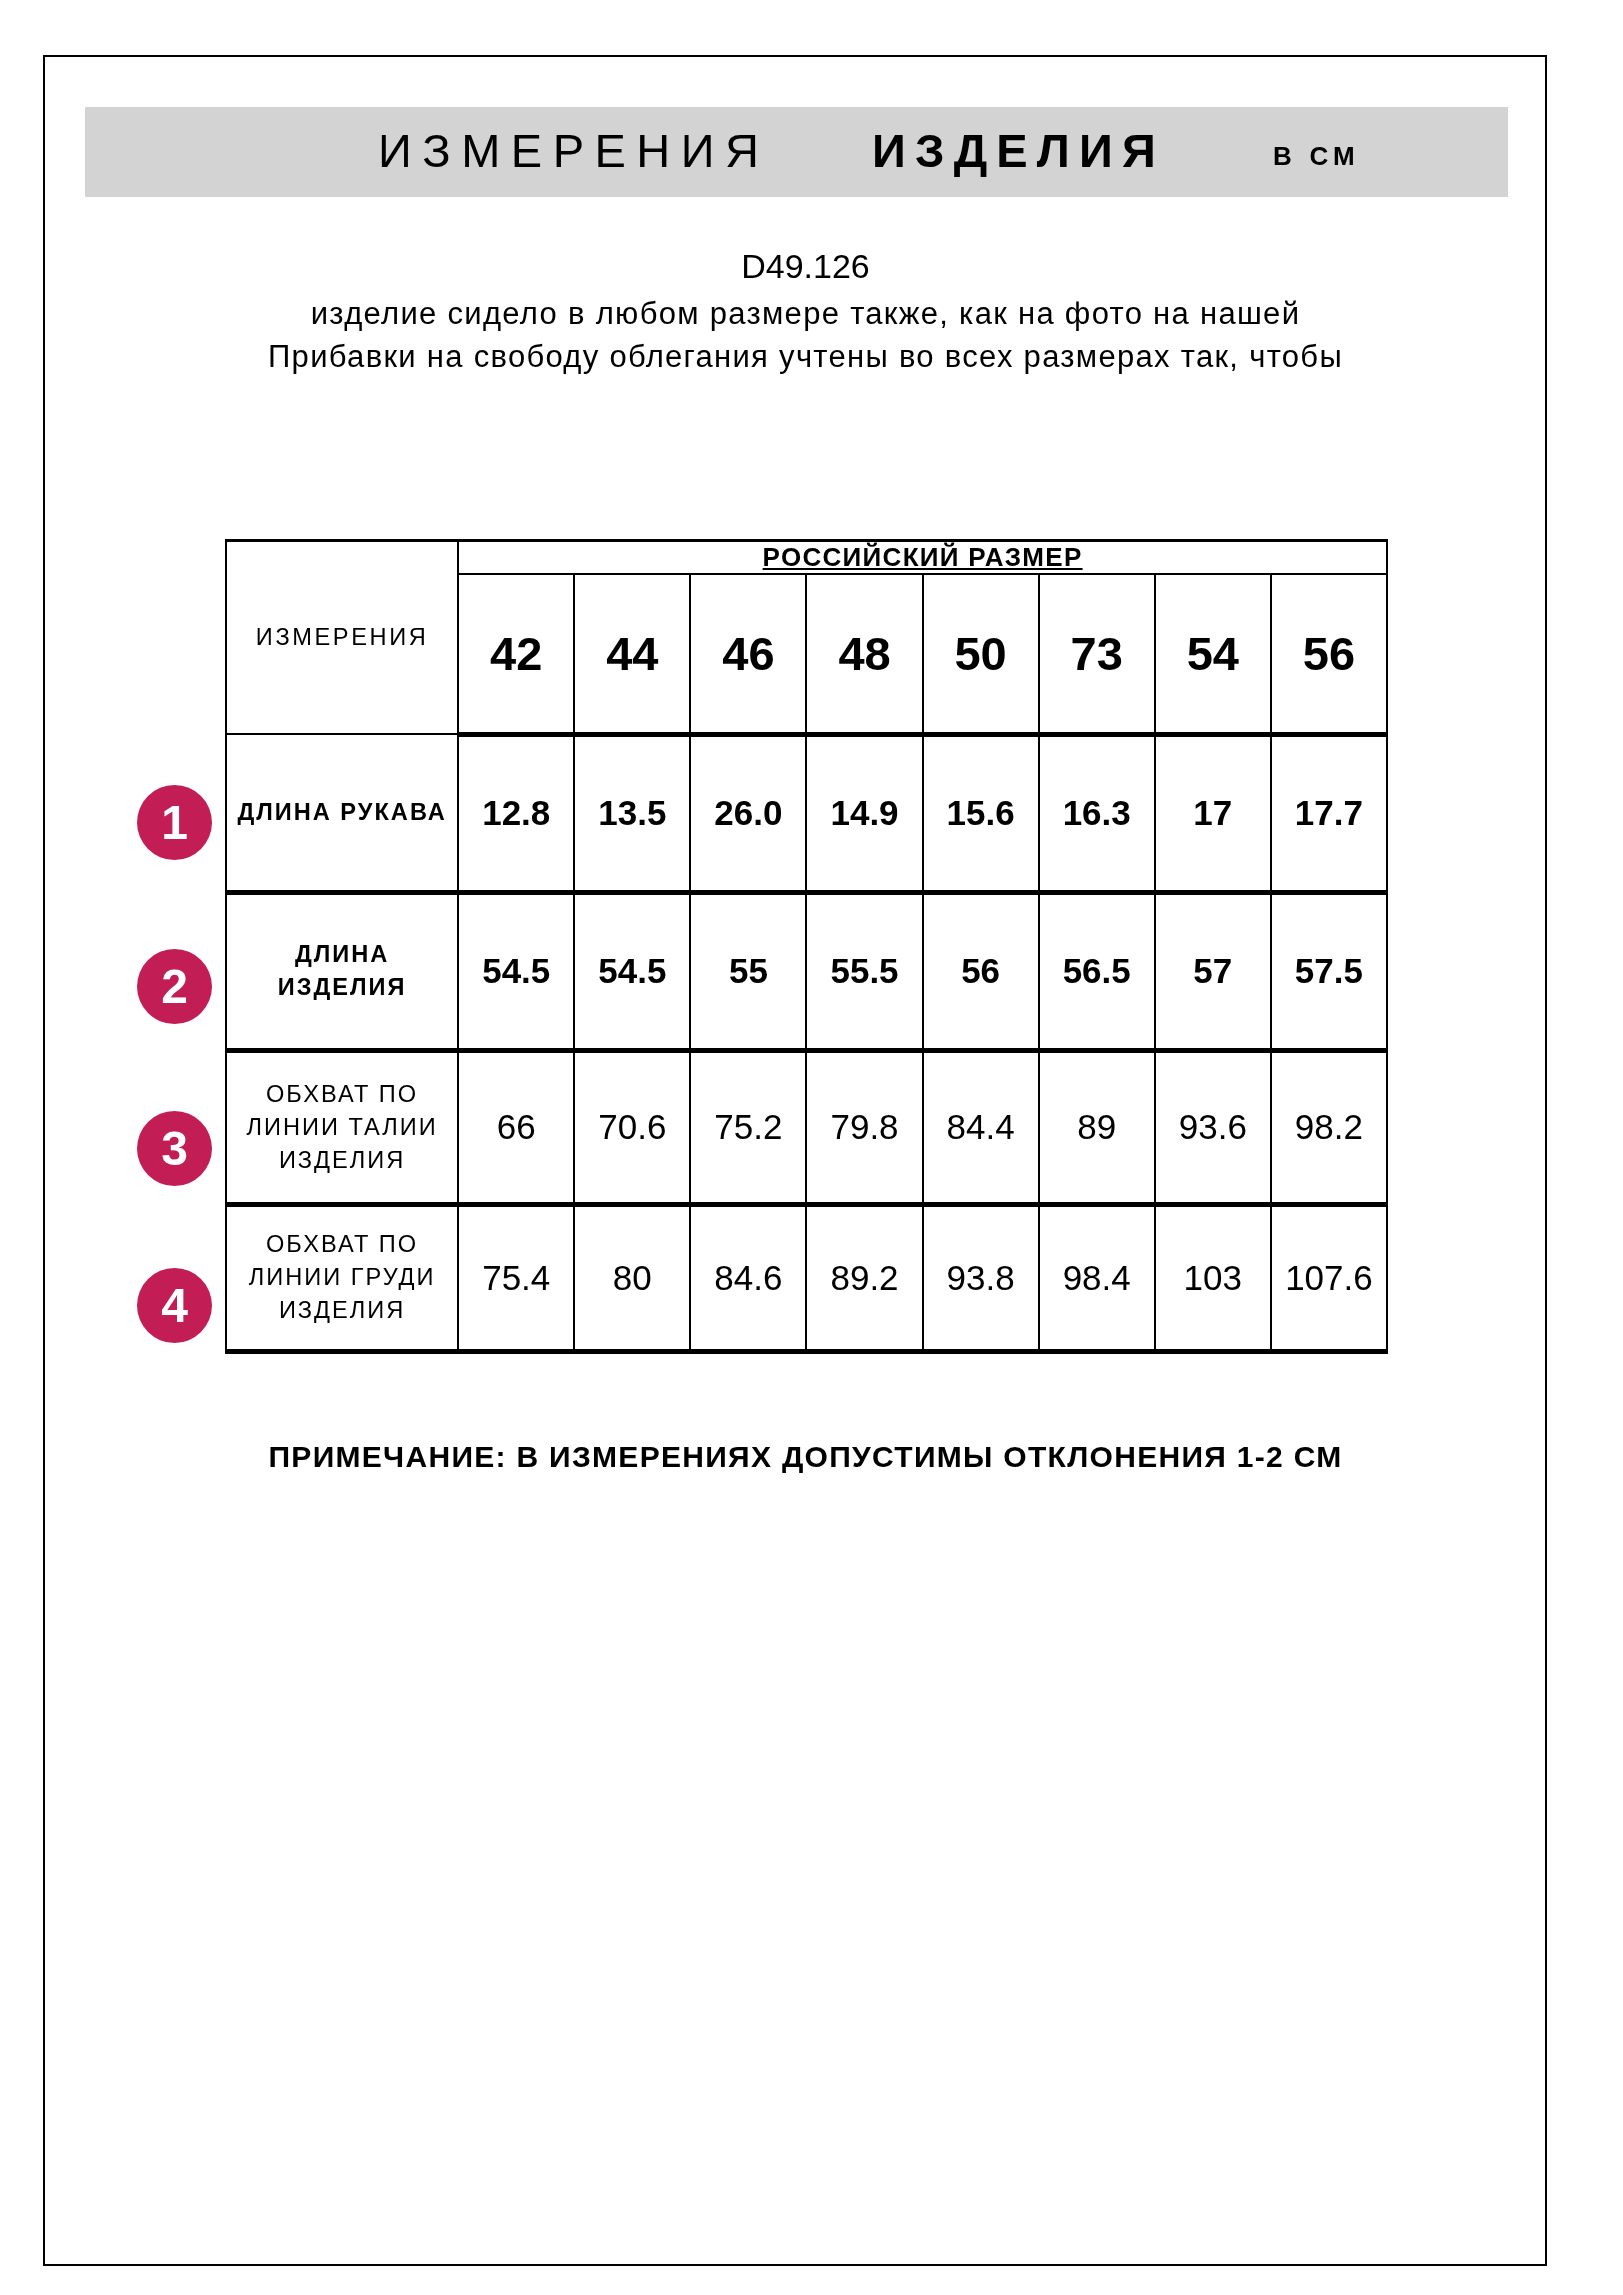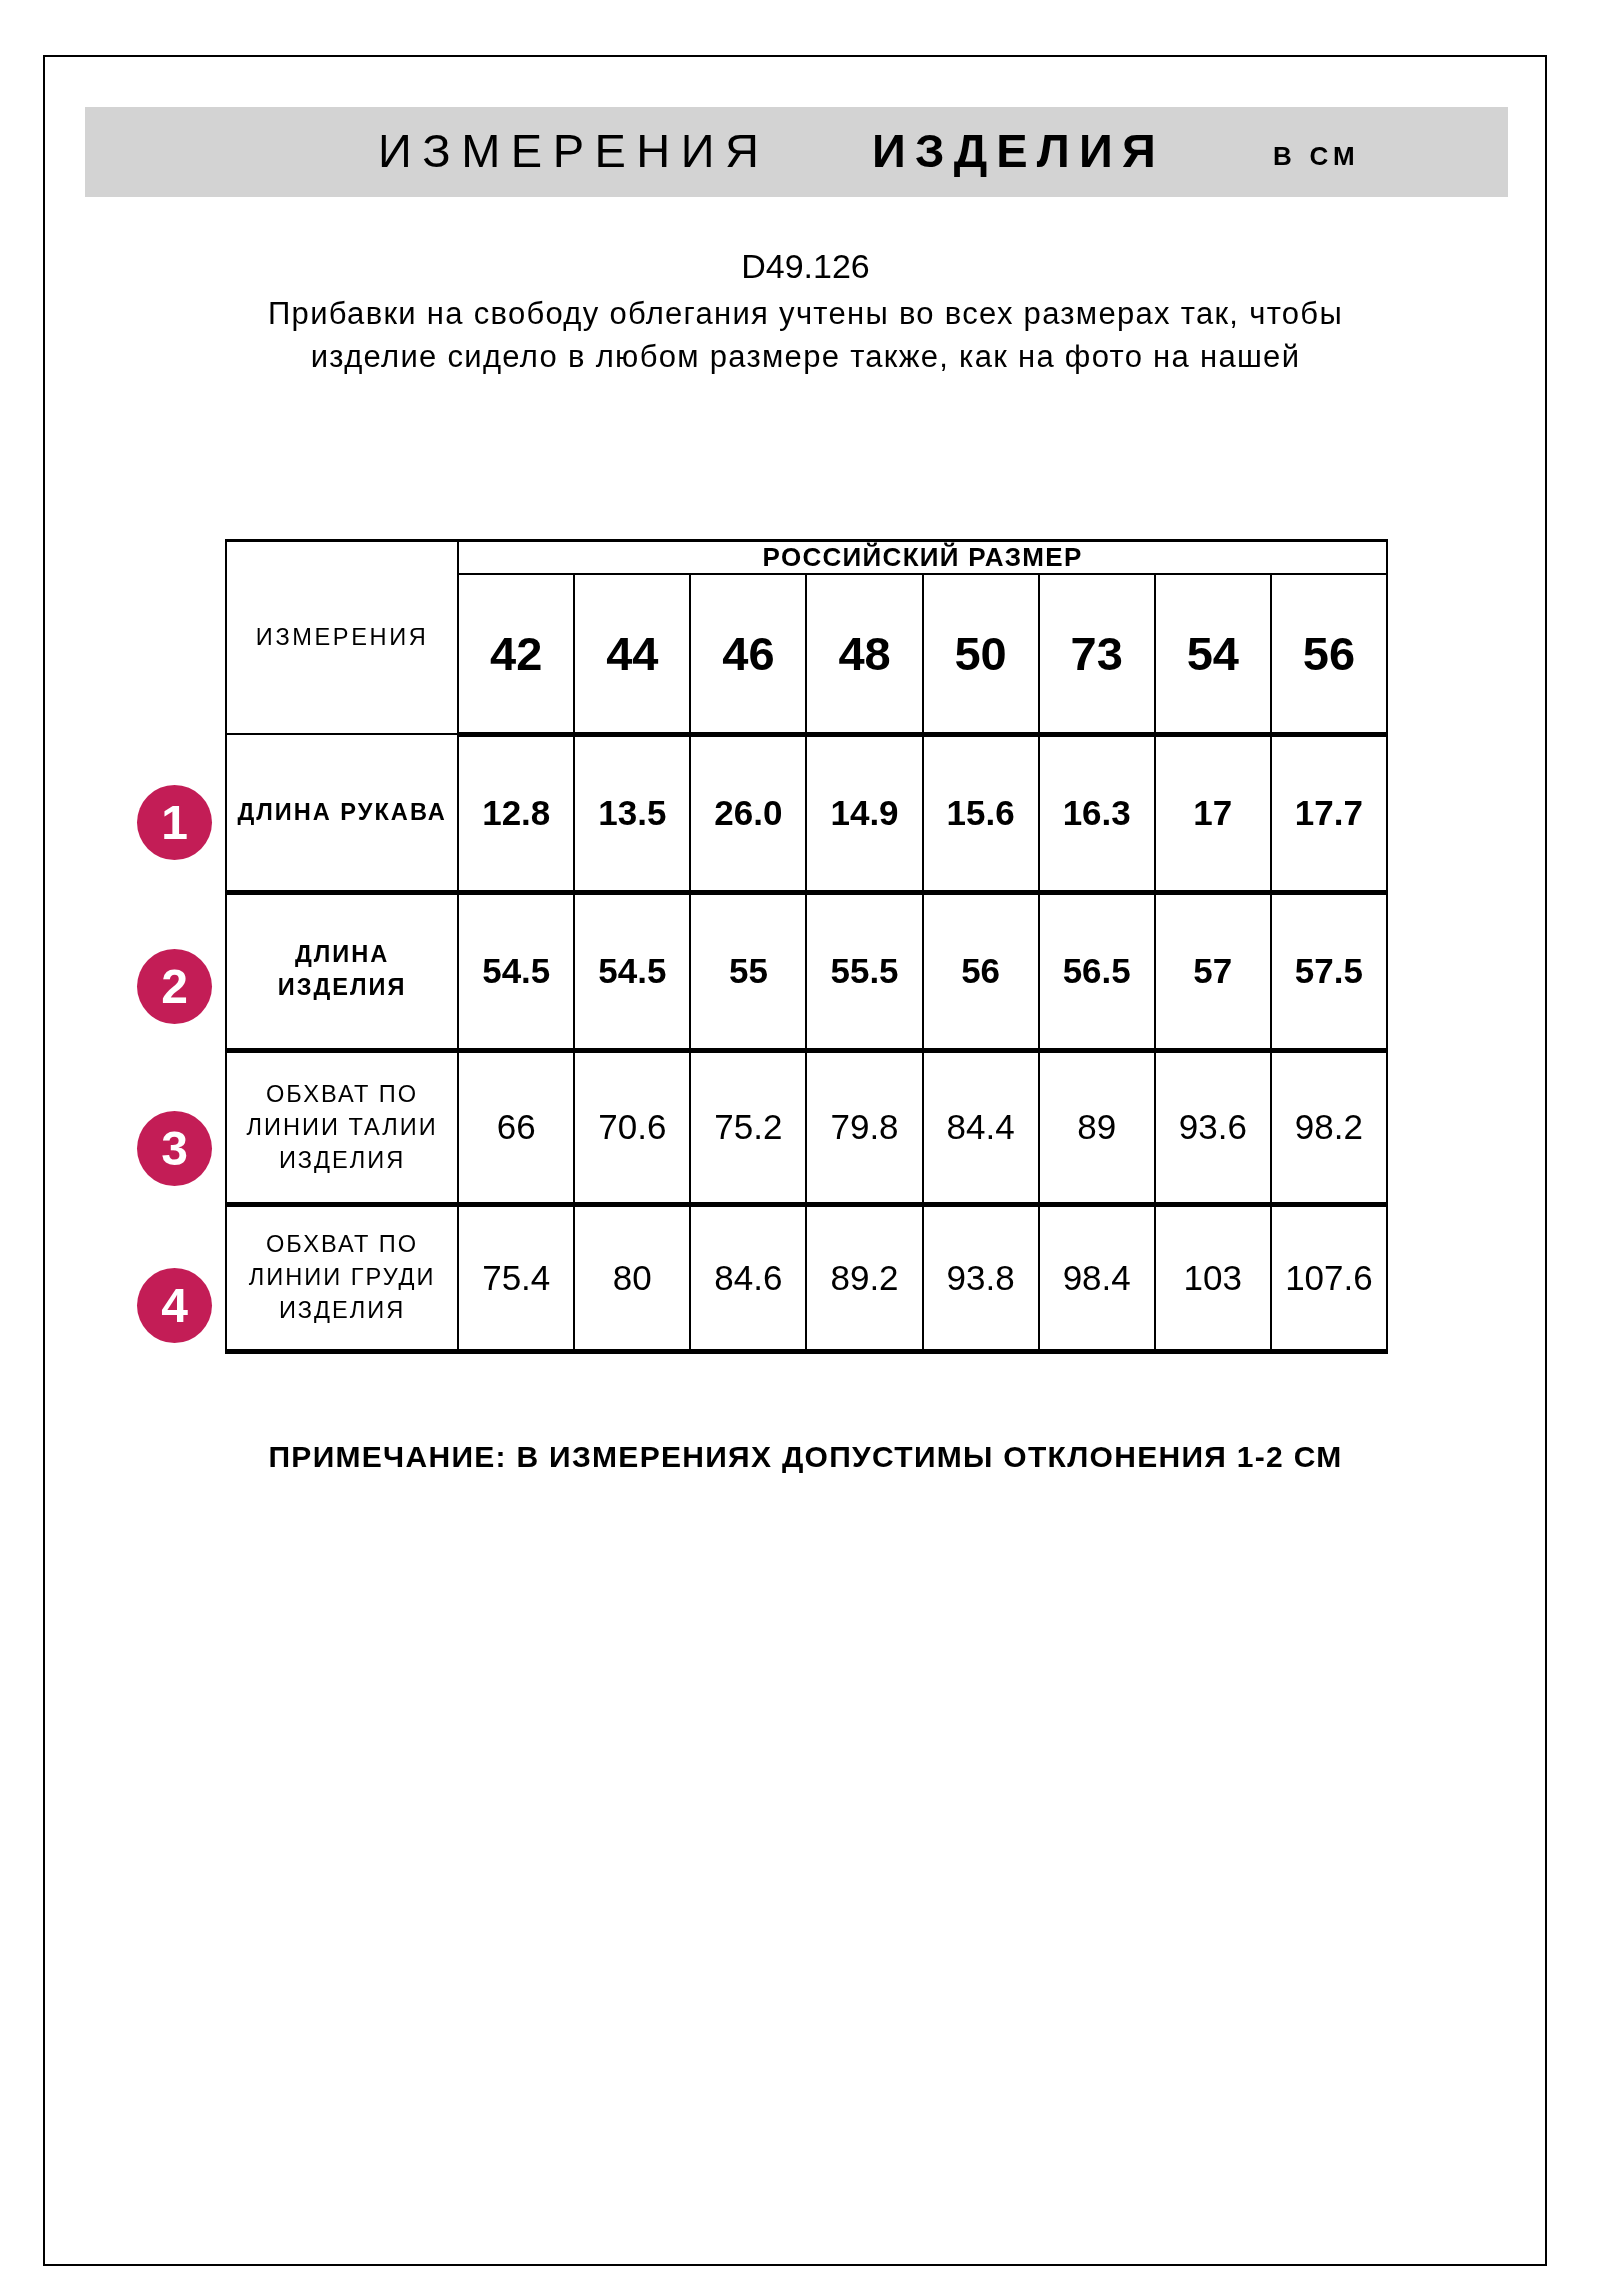--- a/index.html
+++ b/index.html
@@ -43,20 +43,21 @@
     border:2.6px solid #000;box-sizing:border-box;
     text-align:center;vertical-align:middle;padding:0 3.9px;
   }
   tr.rowA td{border-top:3.9px solid #000;}
   td.corner{
     font-size:23.6px;letter-spacing:2.6px;border-bottom:5.2px solid #000;
   }
   td.sizegroup{
     height:29px;font-size:26px;font-weight:700;letter-spacing:1.3px;
     border-bottom:5.2px solid #000;
+    text-decoration:underline;
   }
   tr.rowB td{height:160px;font-size:47px;font-weight:700;border-bottom:5.2px solid #000;}
   tr.datarow td{border-bottom:5.2px solid #000;}
   tr.r1 td,tr.r2 td{height:158px;font-weight:bold;}
   tr.r3 td{height:154px;}
   tr.r4 td{height:147px;}
   td.rowlabel{font-size:23.6px;letter-spacing:2px;line-height:33px;}
   td.val{font-size:35px;}
   .badge{
     position:absolute;left:137px;width:75px;height:75px;border-radius:50%;
@@ -75,22 +76,22 @@
 <div class="frame"></div>
 
 <div class="title-band"></div>
 <span class="title-main t1">ИЗМЕРЕНИЯ</span>
 <span class="title-main t2">ИЗДЕЛИЯ</span>
 <span class="title-unit">В СМ</span>
 
 <div class="article">D49.126</div>
 
 <div class="desc">
+  <div>изделие сидело в любом размере также, как на фото на нашей</div>
   <div>Прибавки на свободу облегания учтены во всех размерах так, чтобы</div>
-  <div>изделие сидело в любом размере также, как на фото на нашей</div>
 </div>
 
 <table class="size-table">
   <colgroup>
     <col style="width:232px">
     <col style="width:116px">
       <col style="width:116px">
       <col style="width:116px">
       <col style="width:116px">
     <col style="width:116px">

